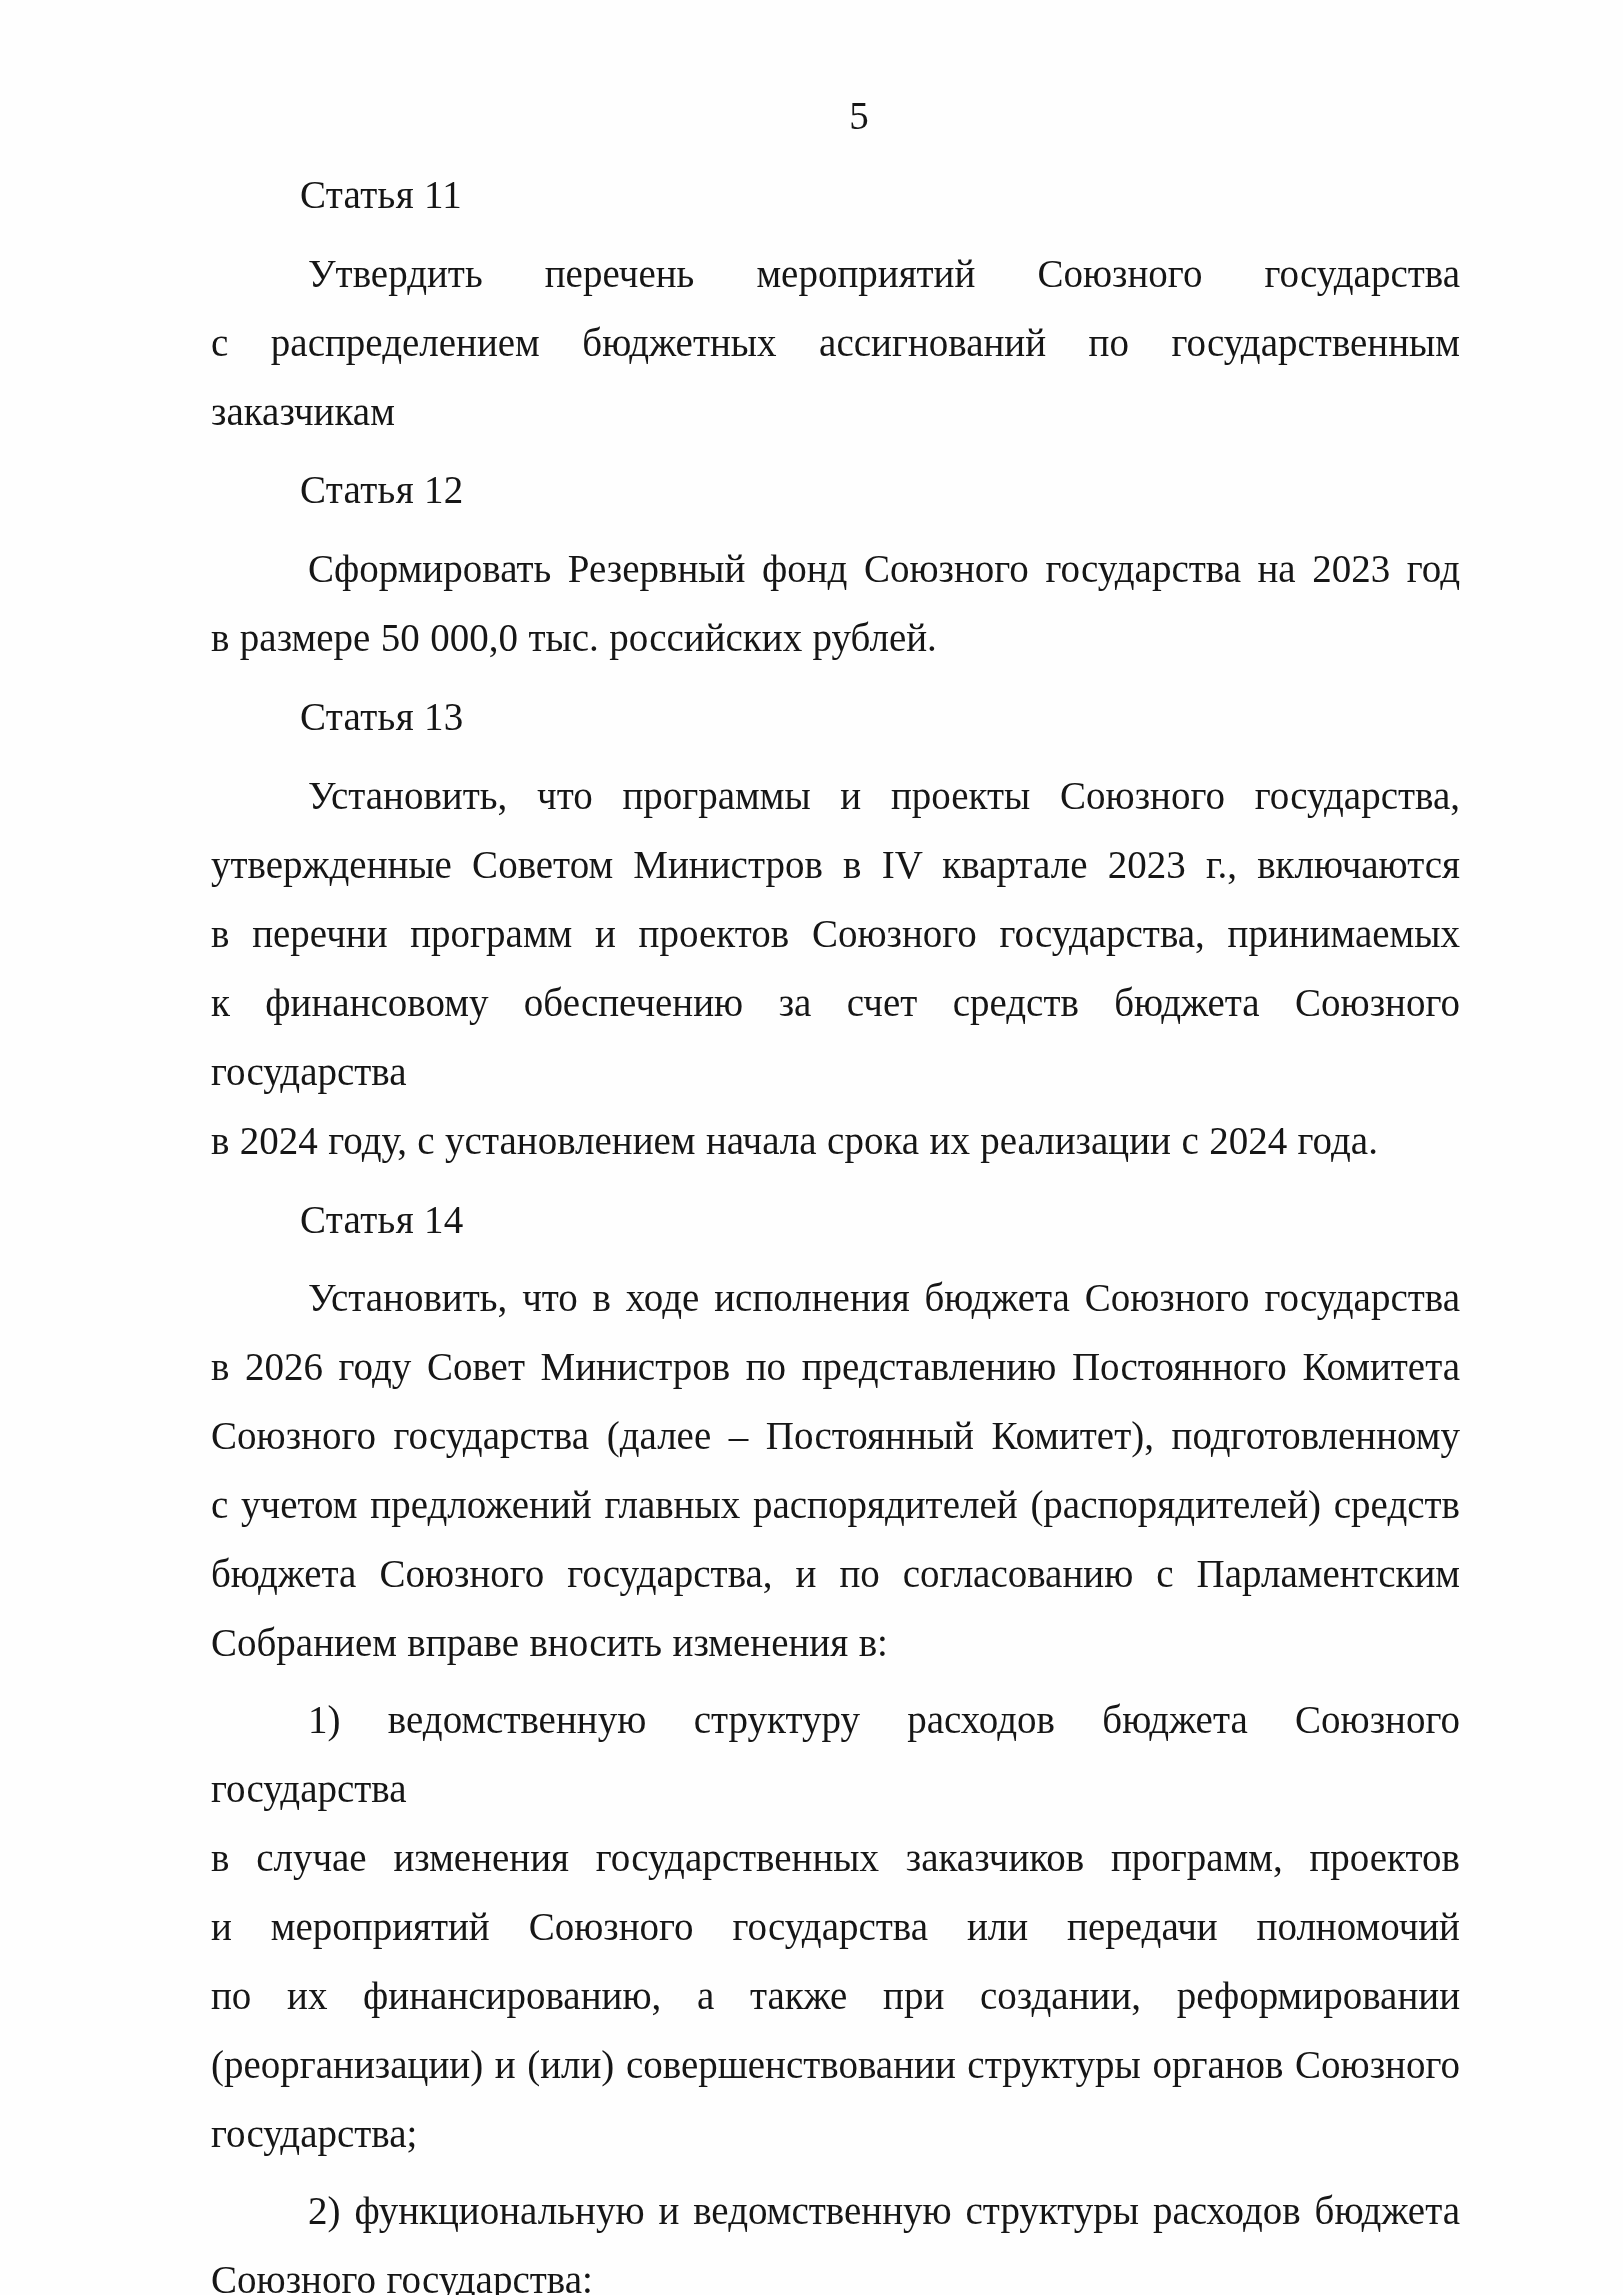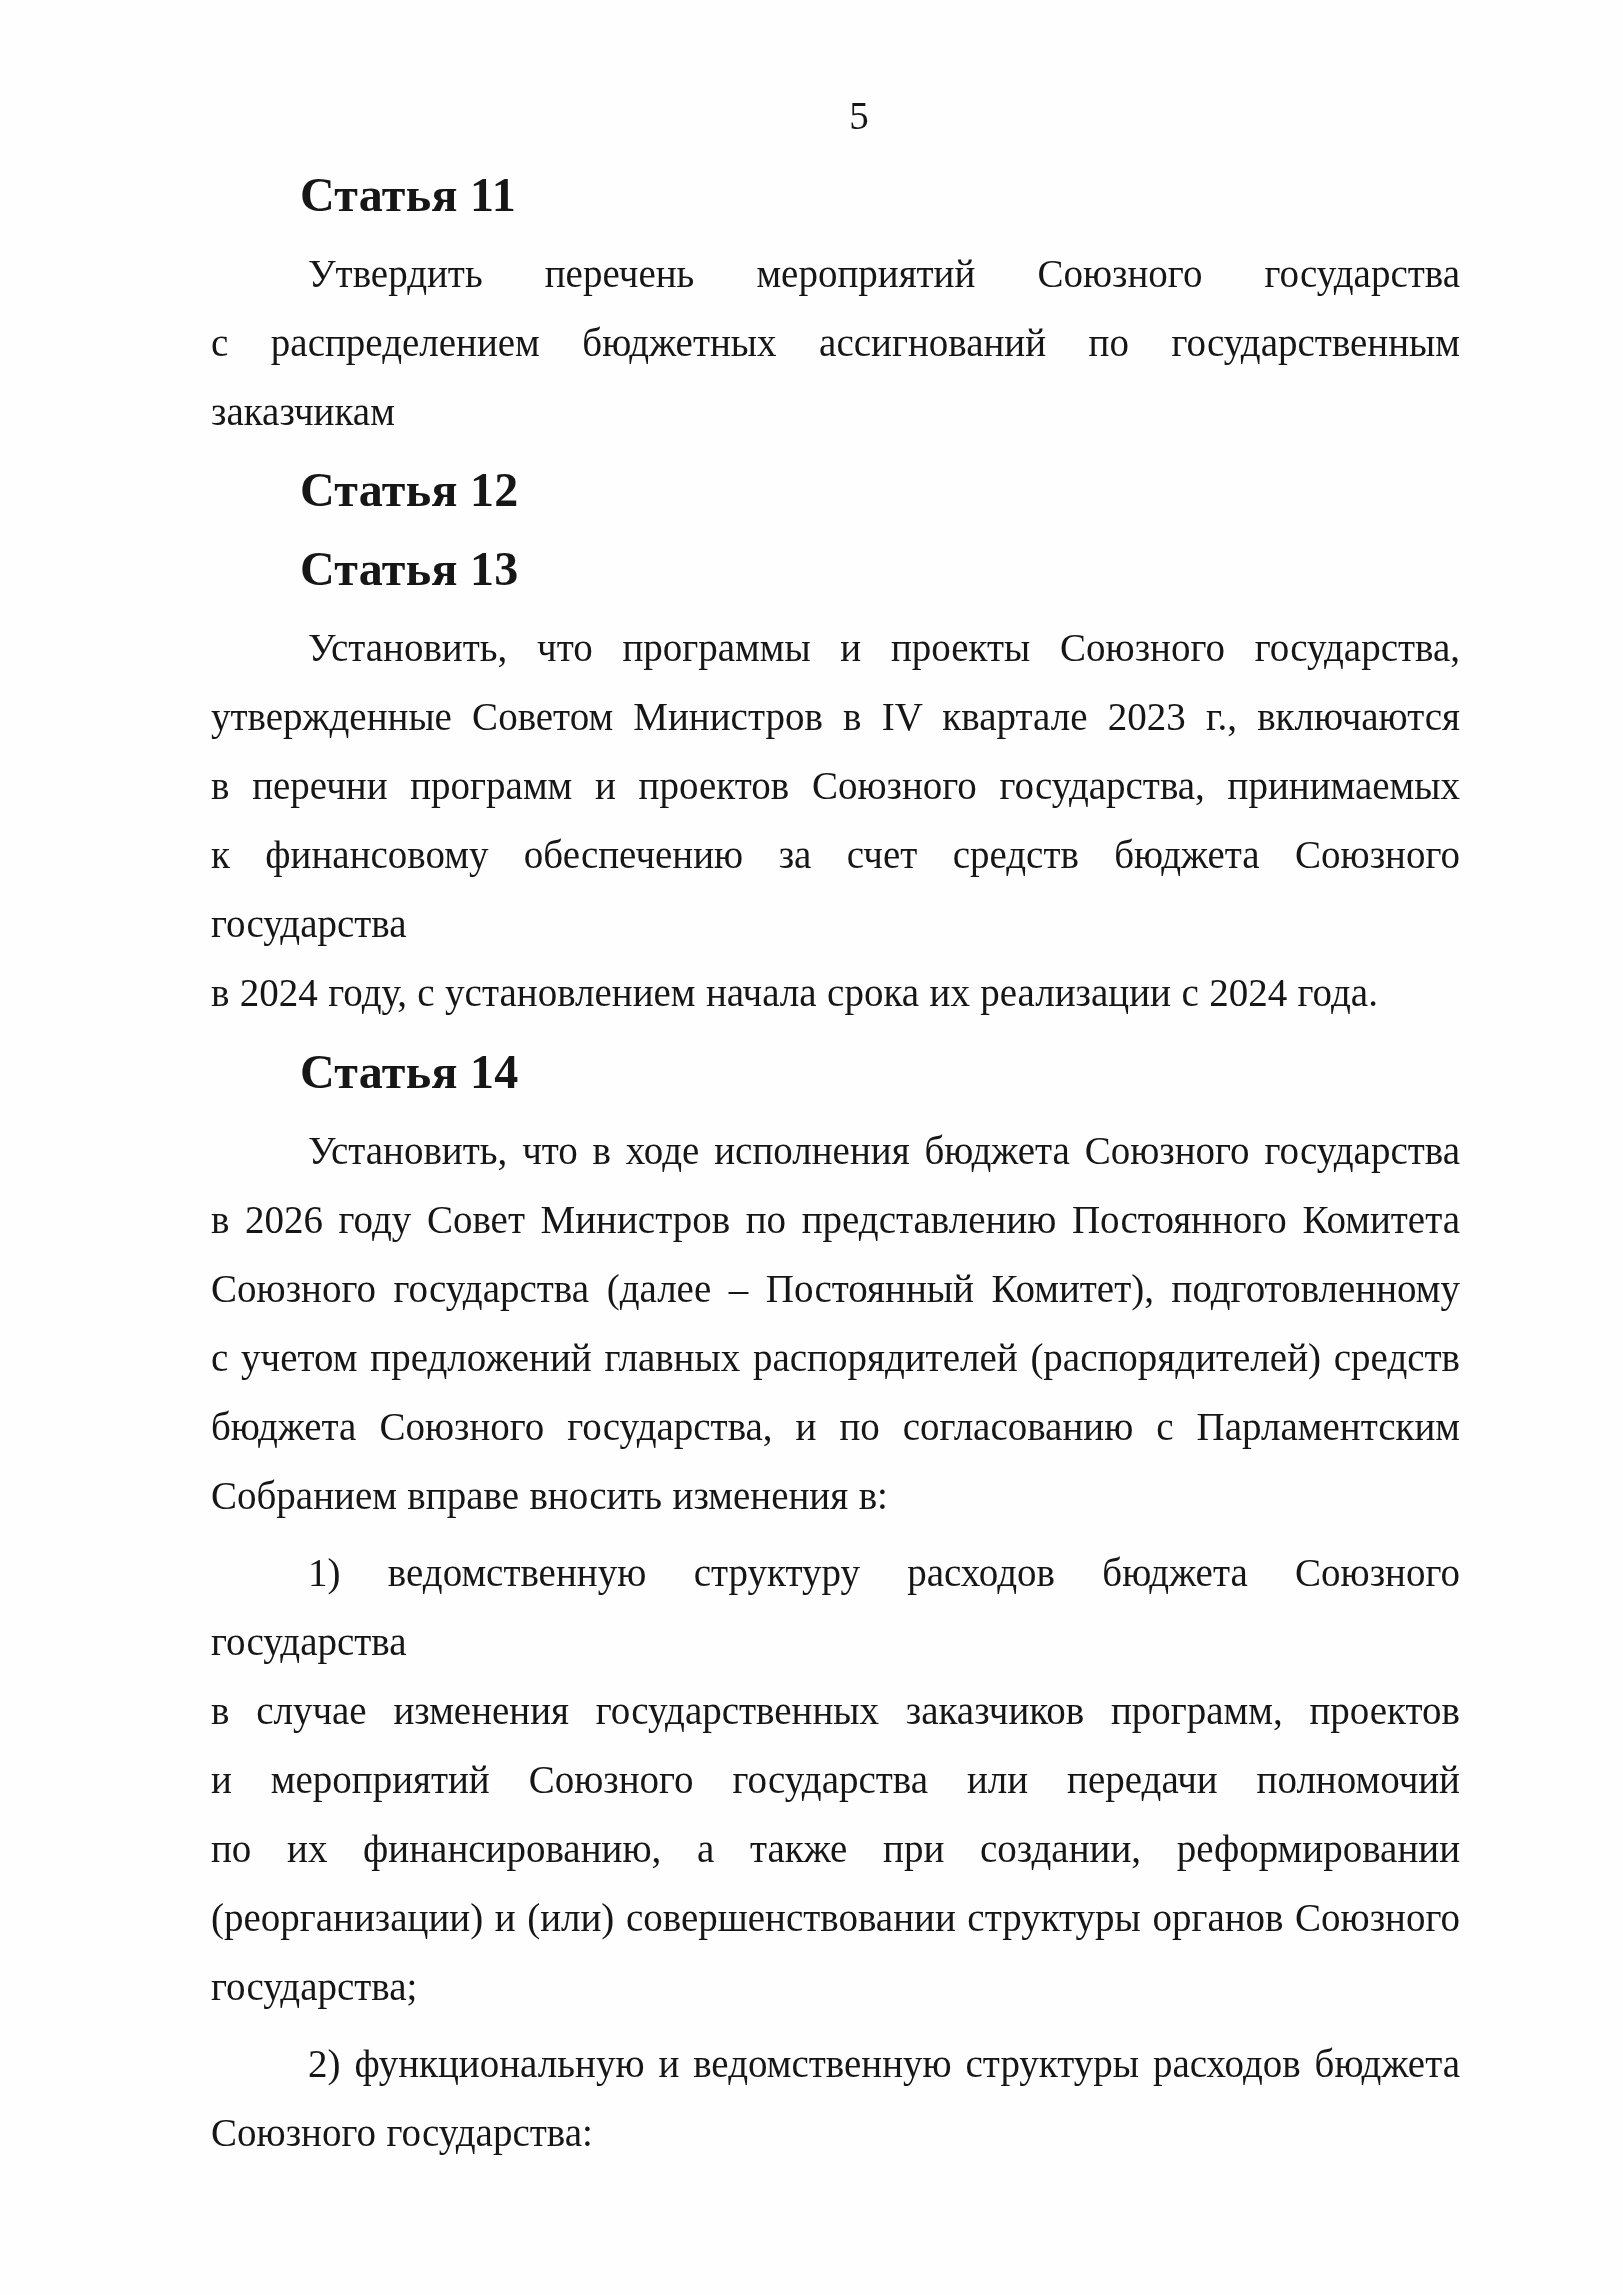--- a/index.html
+++ b/index.html
@@ -22,23 +22,23 @@
     right: 155px;
     top: 81px;
   }
   .pagenum {
     font-size: 39px;
     line-height: 69px;
     text-align: center;
     padding-left: 47px; 
   }
   .article-heading {
-    font-size: 48px;
+    font-size: 39px;
     line-height: 69px;
-    font-weight: 700;
+    font-weight: 400;
     margin: 9.8px 0;
     padding-left: 97px; 
     letter-spacing: 0.3px;
   }
   .para {
     margin: 8px;
   }
   .line {
     font-size: 39px;
     line-height: 69px;
@@ -59,20 +59,24 @@
 <div class="page">
   <div class="content">
     <div class="pagenum">5</div>
     <div id="doc-body">
         <div class="article-heading">Статья 11</div>
         <div class="para">
           <div class="line first">Утвердить перечень мероприятий Союзного государства</div>
           <div class="line">с распределением бюджетных ассигнований по государственным заказчикам</div>
         </div>
         <div class="article-heading">Статья 12</div>
+        <div class="para">
+          <div class="line first">Сформировать Резервный фонд Союзного государства на 2023 год</div>
+          <div class="line last">в размере 50 000,0 тыс. российских рублей.</div>
+        </div>
         <div class="article-heading">Статья 13</div>
         <div class="para">
           <div class="line first">Установить, что программы и проекты Союзного государства,</div>
           <div class="line">утвержденные Советом Министров в IV квартале 2023 г., включаются</div>
           <div class="line">в перечни программ и проектов Союзного государства, принимаемых</div>
           <div class="line">к финансовому обеспечению за счет средств бюджета Союзного государства</div>
           <div class="line last">в 2024 году, с установлением начала срока их реализации с 2024 года.</div>
         </div>
         <div class="article-heading">Статья 14</div>
         <div class="para">

